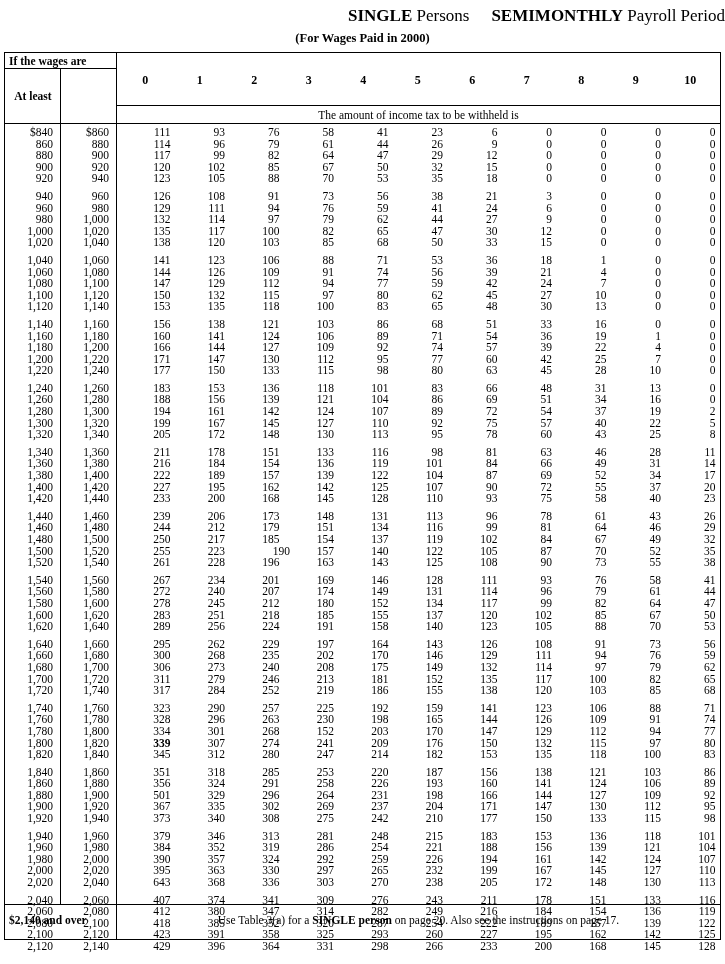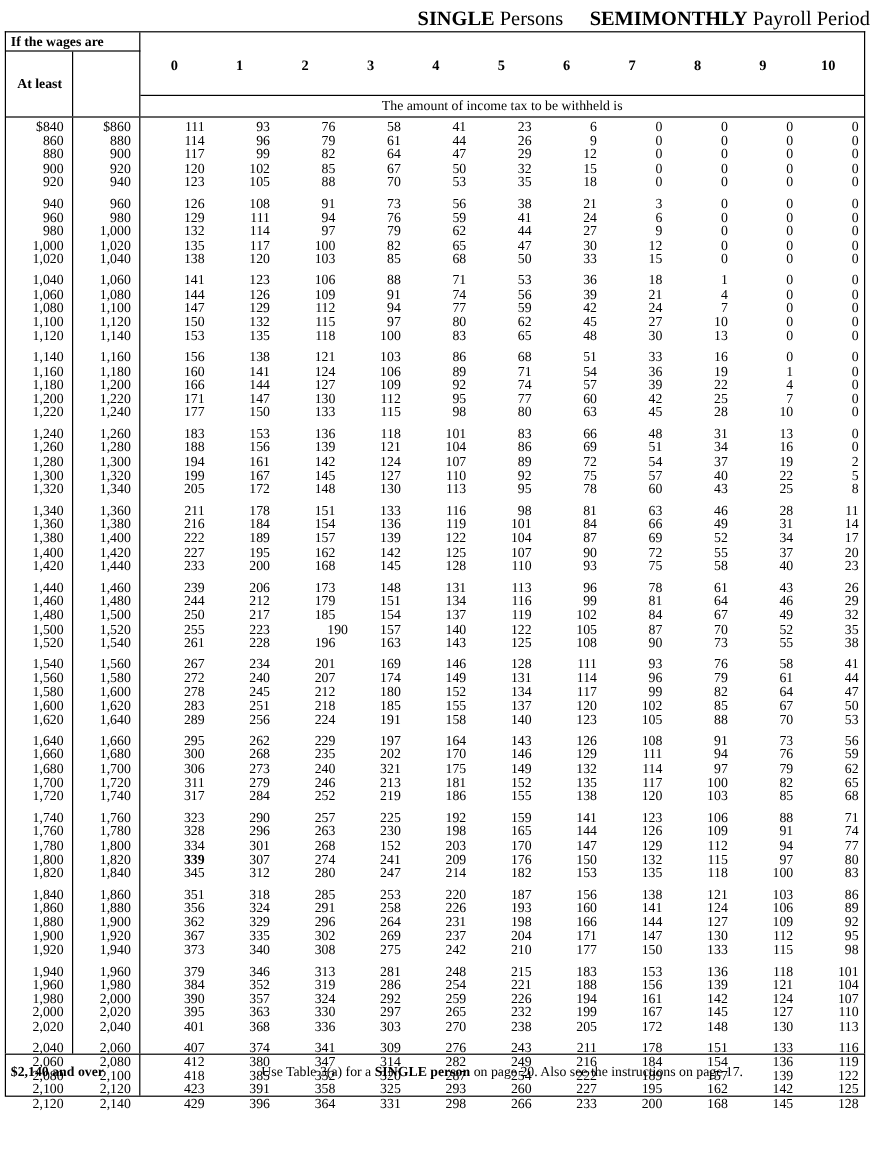--- a/index.html
+++ b/index.html
@@ -109,20 +109,21 @@
   .foot .vline{position:absolute;top:0;bottom:0;width:1px;background:#000;left:111px;}
 </style>
 </head>
 <body>
 
 <div class="page">
 
   <div class="title">
     <span>SINGLE</span><span class="reg">&nbsp;</span><span class="reg">Persons</span><span class="gap"></span><span>SEMIMONTHLY</span><span class="reg">&nbsp;</span><span class="reg">Payroll Period</span>
   </div>
+  <div class="subtitle">(For Wages Paid in 2000)</div>
 
   <div class="tbl">
 
     <div class="hdr">
       <div class="wages-lbl">If the wages are</div>
       <div class="atleast">At least</div>
       <div class="numrow" id="numrow">
           <span style="left: 18.25px; width: 20px;">0</span>
           <span style="left: 72.75px; width: 20px;">1</span>
           <span style="left: 127.25px; width: 20px;">2</span>
@@ -790,21 +791,21 @@
               <span class="c" style="left: 567.5px; width: 34px;">94</span>
               <span class="c" style="left: 622px; width: 34px;">76</span>
               <span class="c" style="left: 676.5px; width: 34px;">59</span>
             </div>
             <div class="row">
               <span class="c atl">1,680</span>
               <span class="c btl">1,700</span>
               <span class="c" style="left: 131.5px; width: 34px;">306</span>
               <span class="c" style="left: 186px; width: 34px;">273</span>
               <span class="c" style="left: 240.5px; width: 34px;">240</span>
-              <span class="c" style="left: 295px; width: 34px;">321</span>
+              <span class="c" style="left: 295px; width: 34px;">208</span>
               <span class="c" style="left: 349.5px; width: 34px;">175</span>
               <span class="c" style="left: 404px; width: 34px;">149</span>
               <span class="c" style="left: 458.5px; width: 34px;">132</span>
               <span class="c" style="left: 513px; width: 34px;">114</span>
               <span class="c" style="left: 567.5px; width: 34px;">97</span>
               <span class="c" style="left: 622px; width: 34px;">79</span>
               <span class="c" style="left: 676.5px; width: 34px;">62</span>
             </div>
             <div class="row">
               <span class="c atl">1,700</span>
@@ -941,21 +942,21 @@
               <span class="c" style="left: 404px; width: 34px;">193</span>
               <span class="c" style="left: 458.5px; width: 34px;">160</span>
               <span class="c" style="left: 513px; width: 34px;">141</span>
               <span class="c" style="left: 567.5px; width: 34px;">124</span>
               <span class="c" style="left: 622px; width: 34px;">106</span>
               <span class="c" style="left: 676.5px; width: 34px;">89</span>
             </div>
             <div class="row">
               <span class="c atl">1,880</span>
               <span class="c btl">1,900</span>
-              <span class="c" style="left: 131.5px; width: 34px;">362</span>
+              <span class="c" style="left: 131.5px; width: 34px;">501</span>
               <span class="c" style="left: 186px; width: 34px;">329</span>
               <span class="c" style="left: 240.5px; width: 34px;">296</span>
               <span class="c" style="left: 295px; width: 34px;">264</span>
               <span class="c" style="left: 349.5px; width: 34px;">231</span>
               <span class="c" style="left: 404px; width: 34px;">198</span>
               <span class="c" style="left: 458.5px; width: 34px;">166</span>
               <span class="c" style="left: 513px; width: 34px;">144</span>
               <span class="c" style="left: 567.5px; width: 34px;">127</span>
               <span class="c" style="left: 622px; width: 34px;">109</span>
               <span class="c" style="left: 676.5px; width: 34px;">92</span>
@@ -1048,21 +1049,21 @@
               <span class="c" style="left: 404px; width: 34px;">232</span>
               <span class="c" style="left: 458.5px; width: 34px;">199</span>
               <span class="c" style="left: 513px; width: 34px;">167</span>
               <span class="c" style="left: 567.5px; width: 34px;">145</span>
               <span class="c" style="left: 622px; width: 34px;">127</span>
               <span class="c" style="left: 676.5px; width: 34px;">110</span>
             </div>
             <div class="row">
               <span class="c atl">2,020</span>
               <span class="c btl">2,040</span>
-              <span class="c" style="left: 131.5px; width: 34px;">401</span>
+              <span class="c" style="left: 131.5px; width: 34px;">643</span>
               <span class="c" style="left: 186px; width: 34px;">368</span>
               <span class="c" style="left: 240.5px; width: 34px;">336</span>
               <span class="c" style="left: 295px; width: 34px;">303</span>
               <span class="c" style="left: 349.5px; width: 34px;">270</span>
               <span class="c" style="left: 404px; width: 34px;">238</span>
               <span class="c" style="left: 458.5px; width: 34px;">205</span>
               <span class="c" style="left: 513px; width: 34px;">172</span>
               <span class="c" style="left: 567.5px; width: 34px;">148</span>
               <span class="c" style="left: 622px; width: 34px;">130</span>
               <span class="c" style="left: 676.5px; width: 34px;">113</span>

